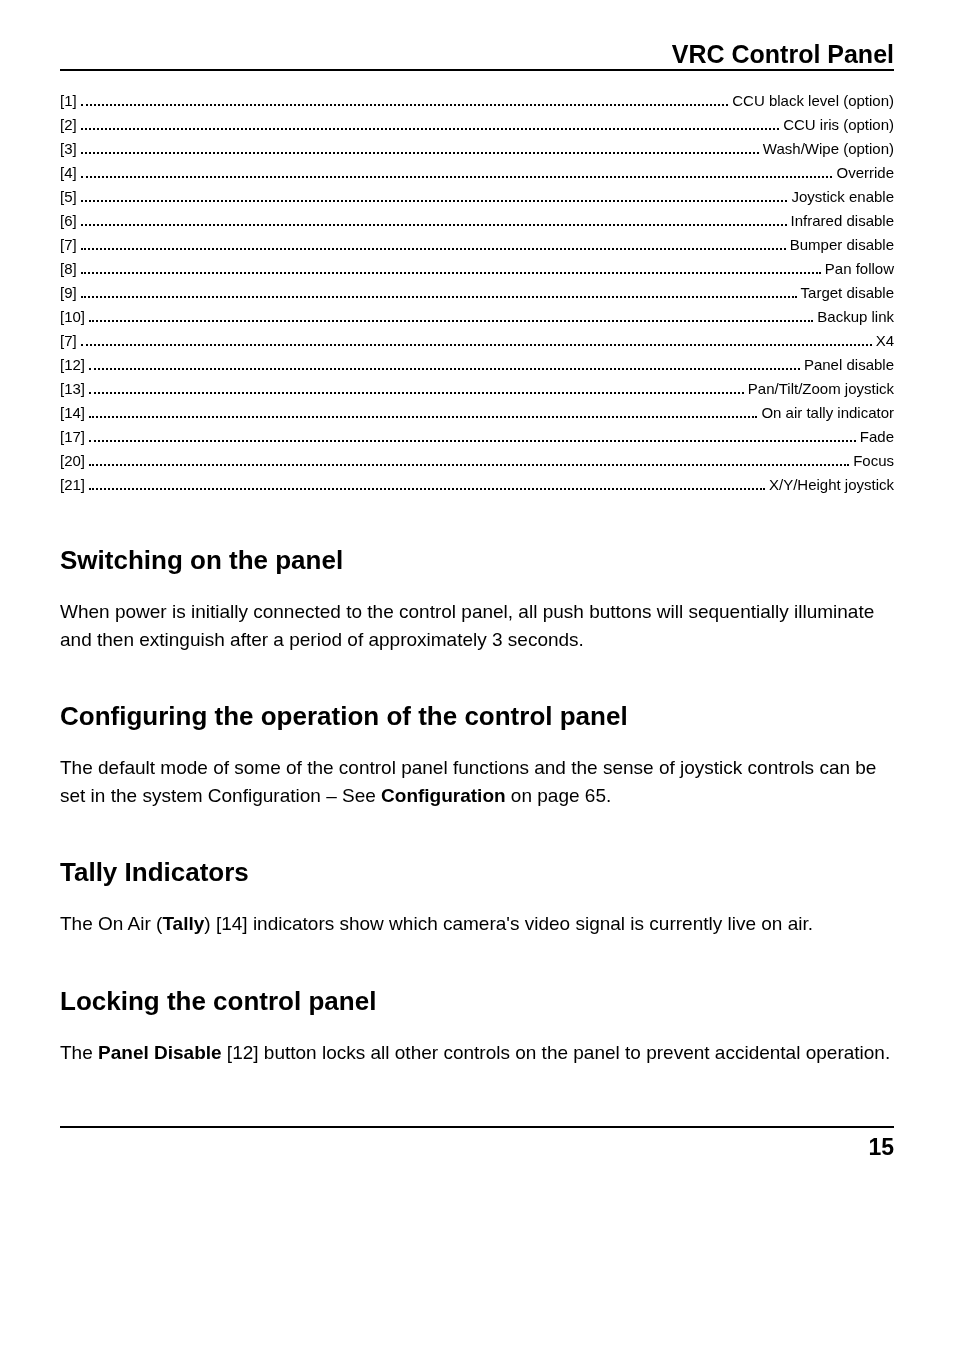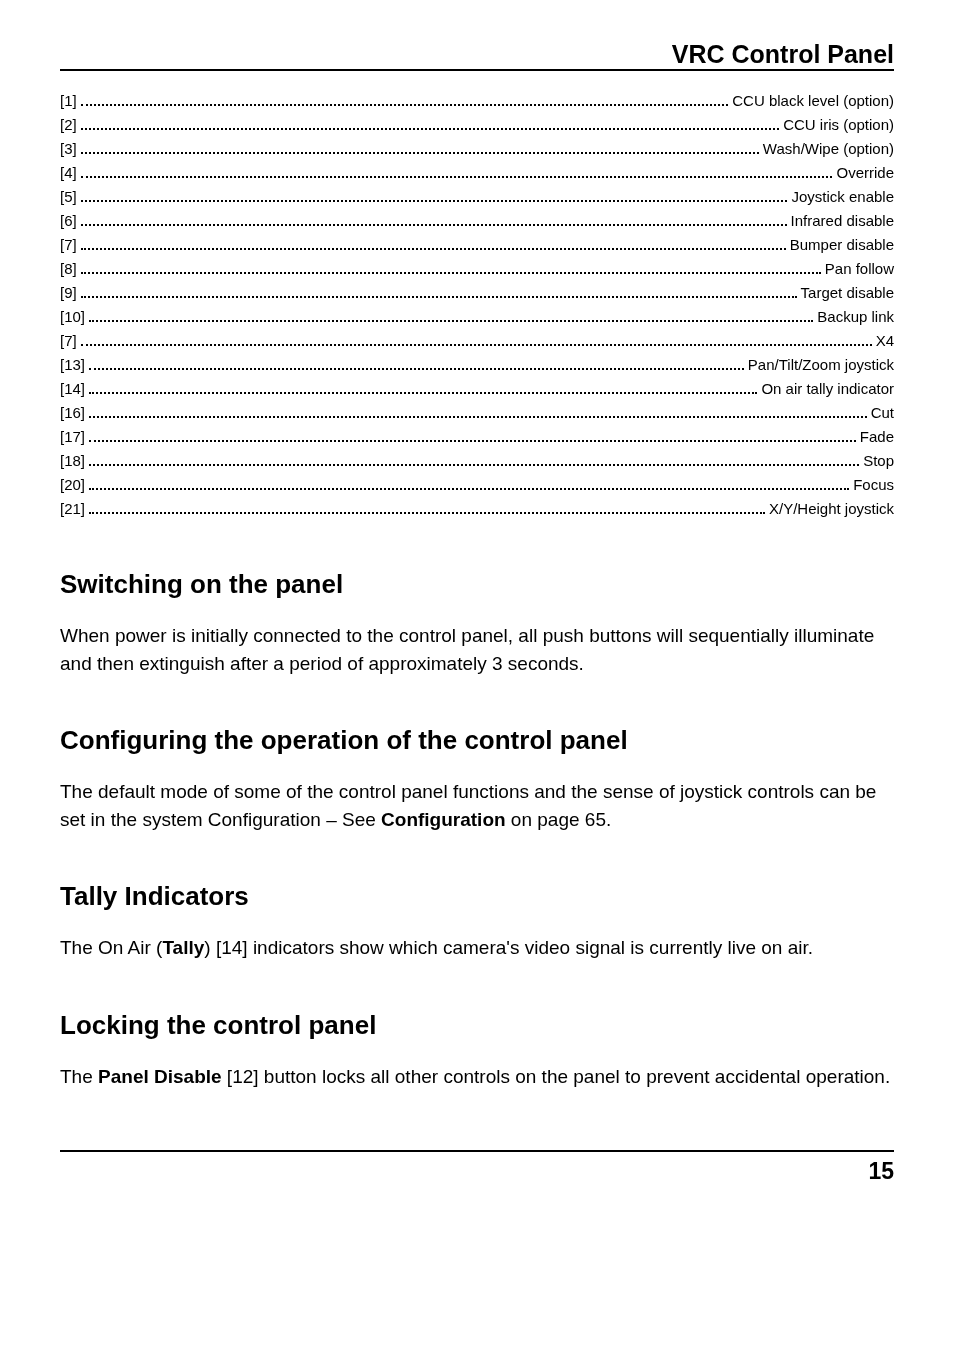--- a/index.html
+++ b/index.html
@@ -119,43 +119,38 @@
       <span class="toc-num">[10]</span>
       <span class="toc-dots"></span>
       <span class="toc-label">Backup link</span>
     </div>
     <div class="toc-row">
       <span class="toc-num">[7]</span>
       <span class="toc-dots"></span>
       <span class="toc-label">X4</span>
     </div>
     <div class="toc-row">
+      <span class="toc-num">[12]</span>
+      <span class="toc-dots"></span>
+      <span class="toc-label">Panel disable</span>
+    </div>
+    <div class="toc-row">
       <span class="toc-num">[13]</span>
       <span class="toc-dots"></span>
       <span class="toc-label">Pan/Tilt/Zoom joystick</span>
     </div>
     <div class="toc-row">
       <span class="toc-num">[14]</span>
       <span class="toc-dots"></span>
       <span class="toc-label">On air tally indicator</span>
     </div>
     <div class="toc-row">
-      <span class="toc-num">[16]</span>
-      <span class="toc-dots"></span>
-      <span class="toc-label">Cut</span>
-    </div>
-    <div class="toc-row">
       <span class="toc-num">[17]</span>
       <span class="toc-dots"></span>
       <span class="toc-label">Fade</span>
-    </div>
-    <div class="toc-row">
-      <span class="toc-num">[18]</span>
-      <span class="toc-dots"></span>
-      <span class="toc-label">Stop</span>
     </div>
     <div class="toc-row">
       <span class="toc-num">[20]</span>
       <span class="toc-dots"></span>
       <span class="toc-label">Focus</span>
     </div>
     <div class="toc-row">
       <span class="toc-num">[21]</span>
       <span class="toc-dots"></span>
       <span class="toc-label">X/Y/Height joystick</span>

